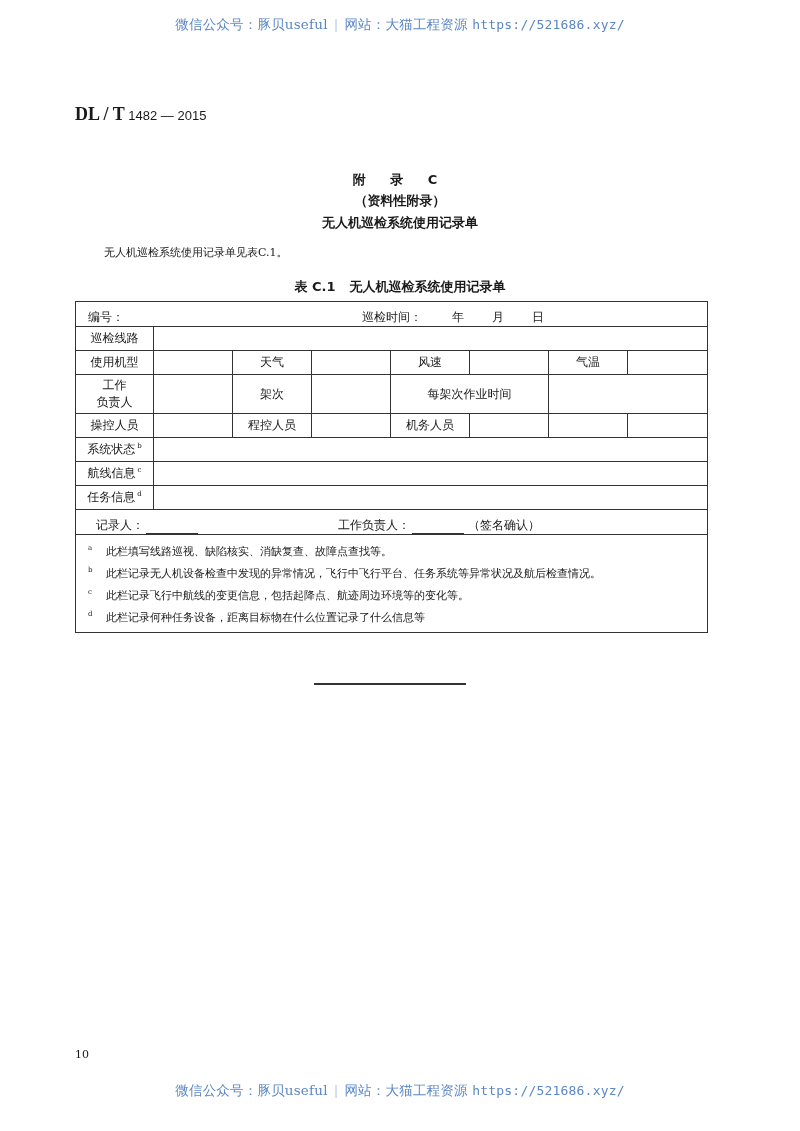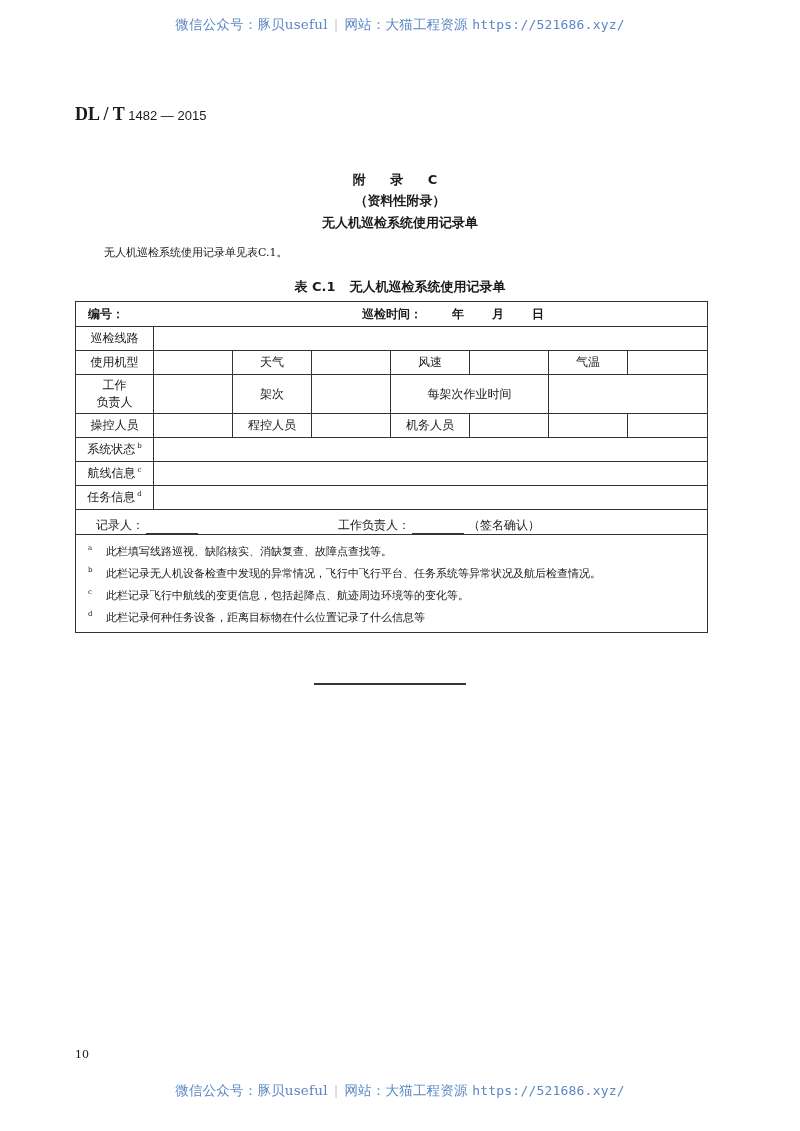--- a/index.html
+++ b/index.html
@@ -23,21 +23,21 @@
   .intro { position: absolute; left: 104px; top: 245px; font-size: 11px; }
   .caption { position: absolute; left: 0; width: 800px; text-align: center; top: 278px;
              font-family: "DejaVu Sans", sans-serif; font-weight: bold; font-size: 13px; }
   .caption .num { margin-right: 14px; }
   table.form { position: absolute; left: 75px; top: 301px; width: 632px;
                border-collapse: collapse; font-size: 12px; table-layout: fixed; }
   table.form td { border: 1px solid #333; padding: 0; text-align: center; height: 23px; }
   table.form tr.tall td { height: 38px; }
   table.form td.left { text-align: left; padding-left: 12px; }
   table.form sup { font-size: 7px; vertical-align: super; margin-left: 2px; }
-  .hdr-row { display: flex; align-items: center; height: 24px; font-weight: bold; }
+  .hdr-row { display: flex; align-items: flex-end; height: 24px; }
   .hdr-row .lbl { margin-left: 0; }
   .hdr-row .time { margin-left: 238px; }
   .hdr-row .ymd { margin-left: 30px; }
   .hdr-row .ymd span { display: inline-block; width: 40px; }
   .sign-row { display: flex; height: 24px; align-items: flex-end; padding-left: 20px; }
   .blank { display: inline-block; width: 52px; border-bottom: 1px solid #333; height: 12px; margin-left: 2px; vertical-align: baseline; }
   .sign-row .resp { margin-left: 140px; }
   .notes td { text-align: left !important; padding: 4px 0 4px 12px !important; margin-top: 36px; }
   .note { font-size: 11px; line-height: 19.5px; }
   .note .mk { display: inline-block; width: 18px; font-size: 7px; vertical-align: super; }

